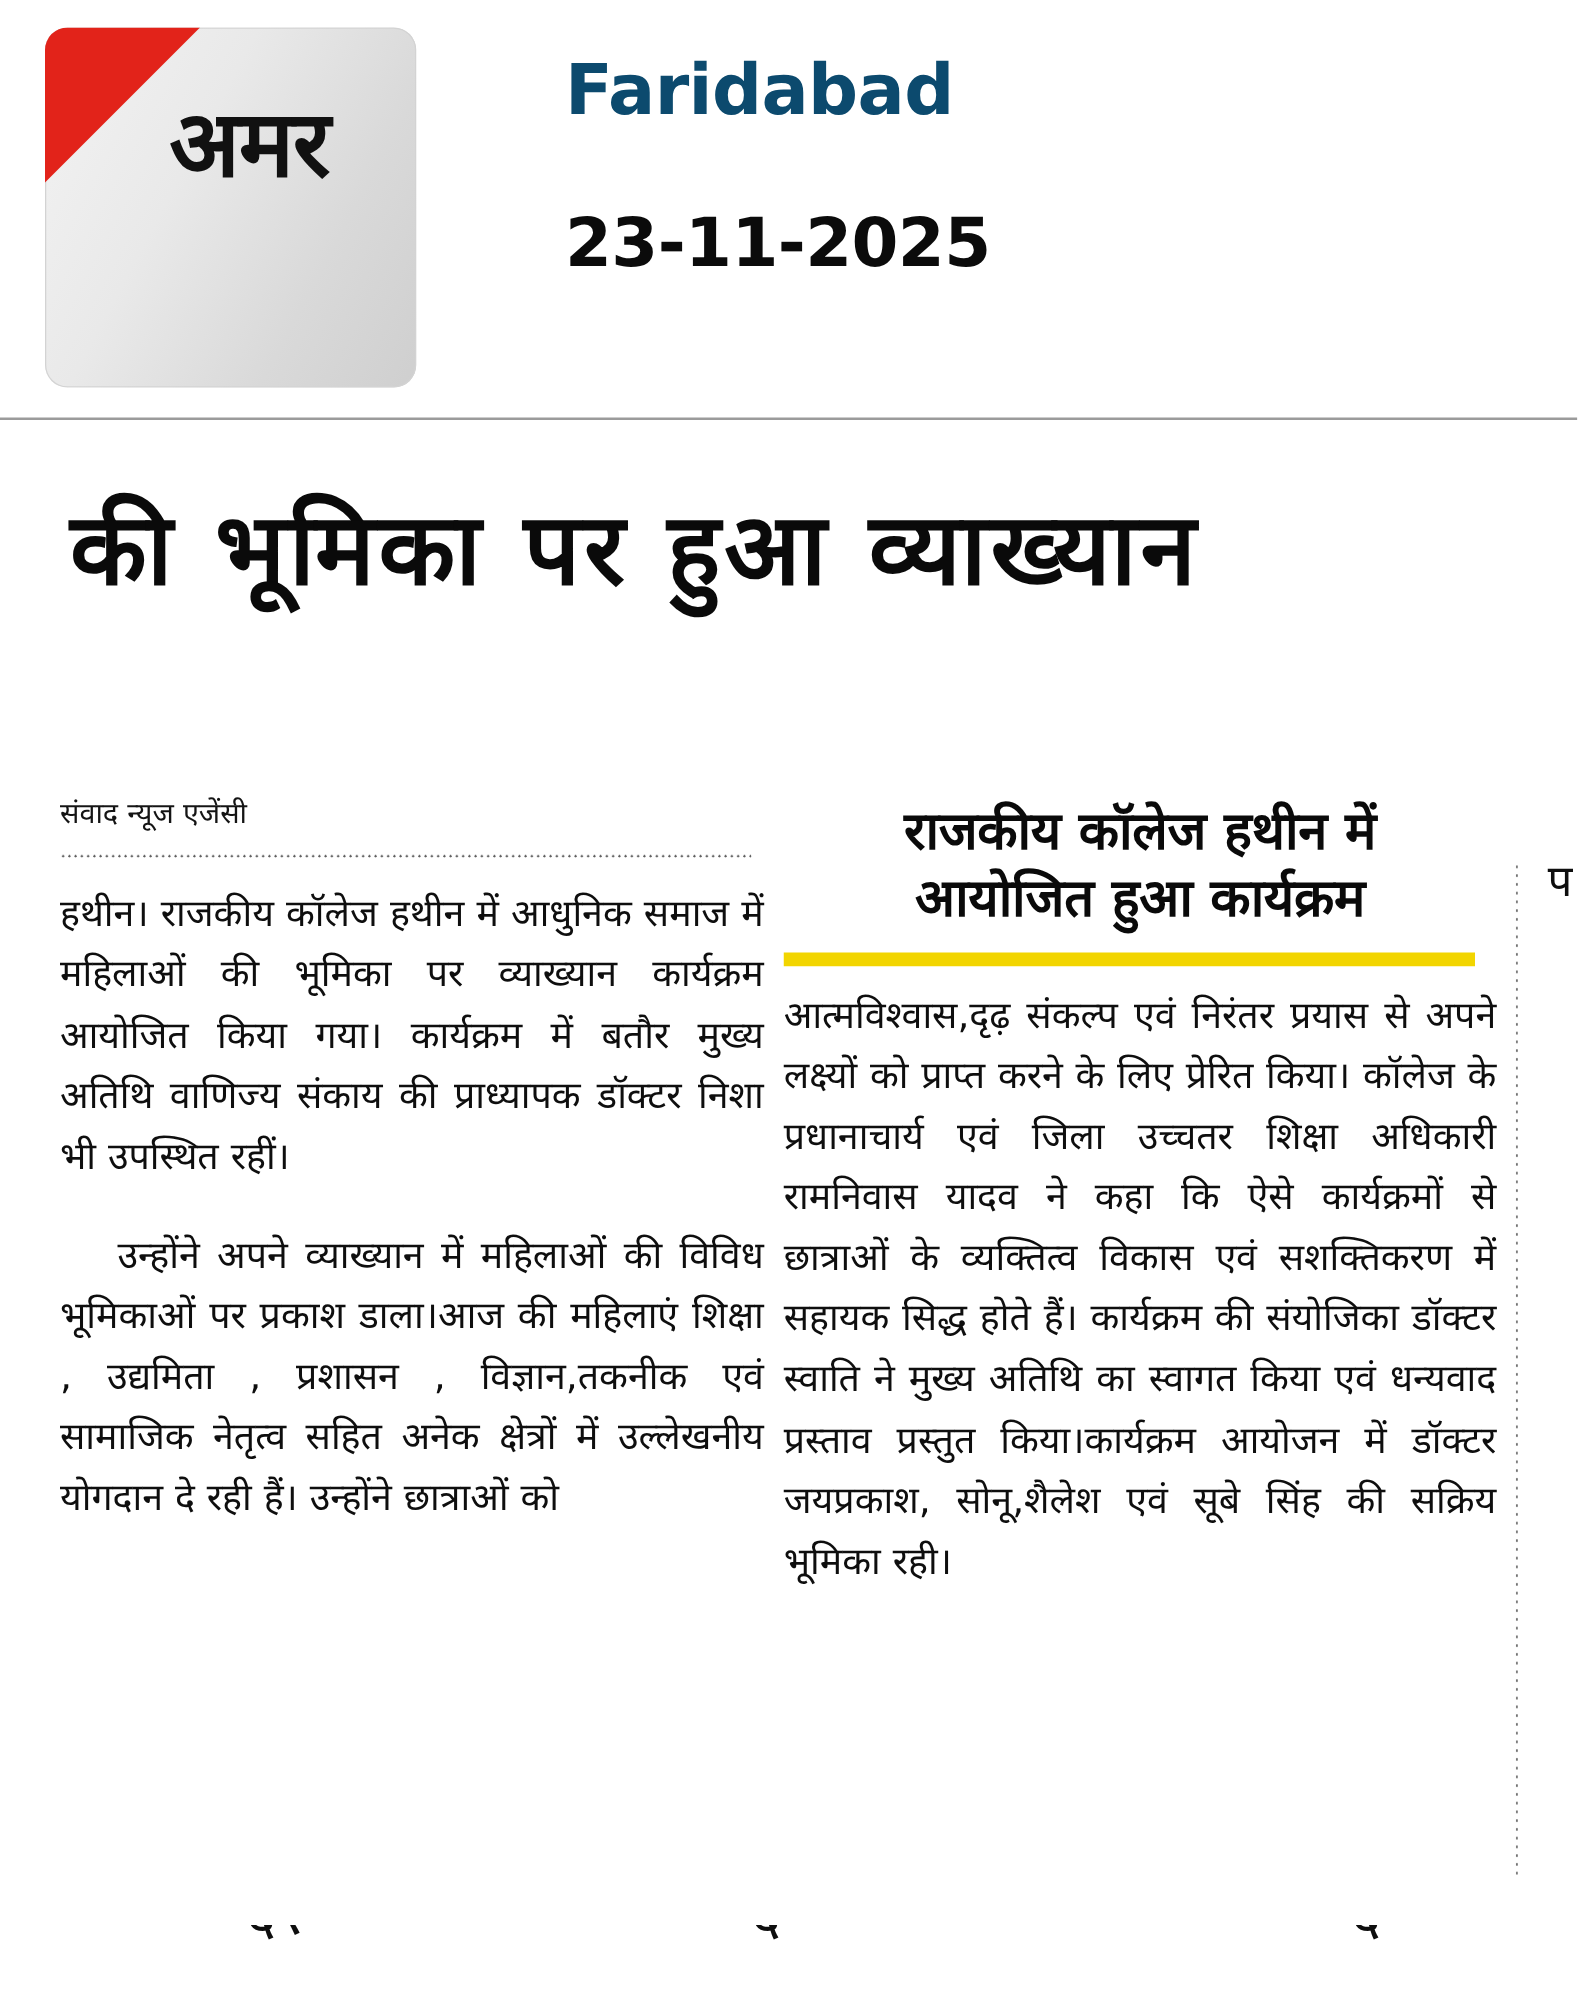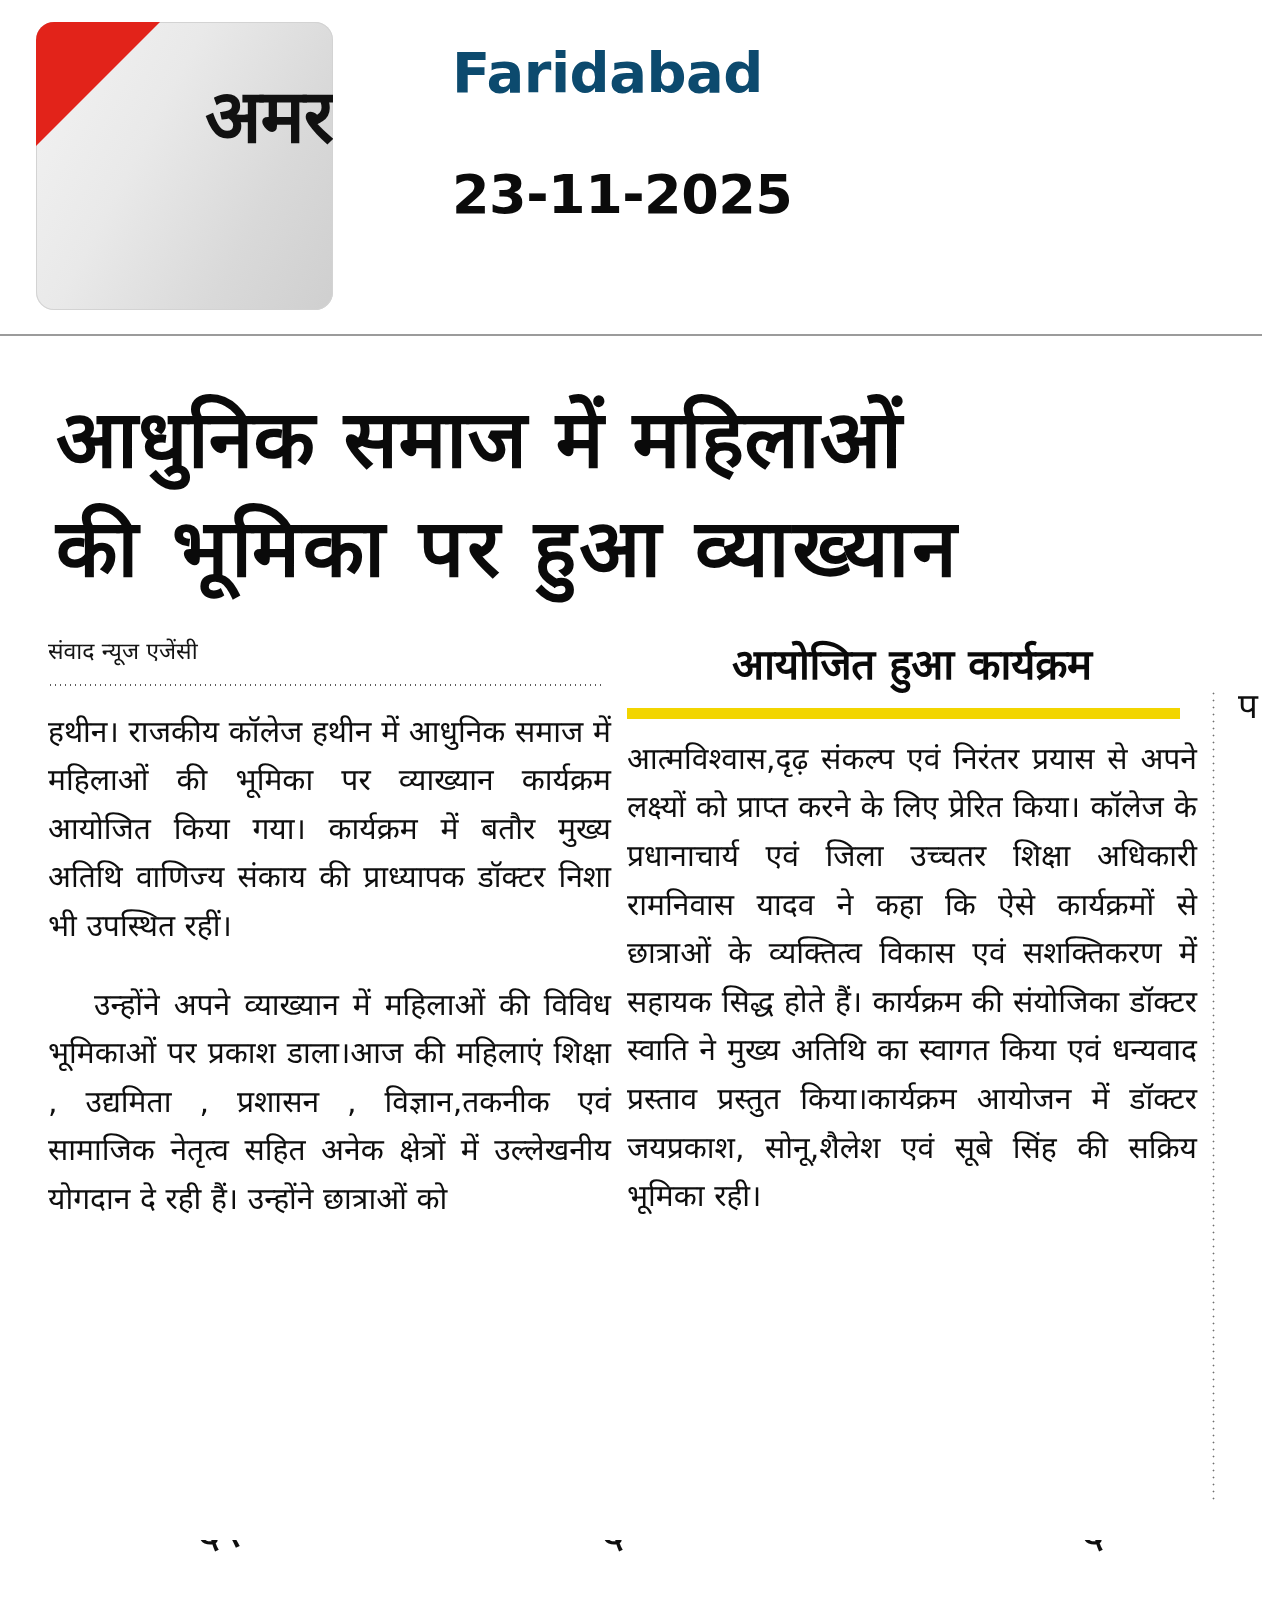--- a/index.html
+++ b/index.html
@@ -43,24 +43,25 @@
     left: 0; top: 0;
     width: 0; height: 0;
     border-top: 124px solid #e2231a;
     border-right: 124px solid transparent;
   }
   #logo-words {
     position: absolute;
     left: 0;
     top: 58px;
     width: 297px;
-    text-align: right;
+    text-align: center;
     font-family: "DejaVu Sans", sans-serif;
     color: #111111;
     filter: blur(0.45px);
+    padding-left: 15px;
   }
   .logo-line {
     display: block;
     font-weight: 700;
     font-size: 74px;
     line-height: 0.98;
     letter-spacing: -1px;
   }
   #logo-line-2 {
     margin-top: 12px;
@@ -253,33 +254,33 @@
       <div id="edition-name">Faridabad</div>
       <div id="edition-date">23-11-2025</div>
     </div>
 
     <div id="header-rule"></div>
   </div>
 
   <div id="clipping">
 
     <div id="headline">
-      <span class="hl-line">आधुनिक समाज में महिलाओं</span>
       <span class="hl-line hl-line-2">की भूमिका पर हुआ व्याख्यान</span>
     </div>
 
     <div id="col-1">
       <div id="byline">संवाद न्यूज एजेंसी</div>
       <div id="byline-rule"></div>
       <p class="body-text para-1">हथीन। राजकीय कॉलेज हथीन में आधुनिक समाज में महिलाओं की भूमिका पर व्याख्यान कार्यक्रम आयोजित किया गया। कार्यक्रम में बतौर मुख्य अतिथि वाणिज्य संकाय की प्राध्यापक डॉक्टर निशा भी उपस्थित रहीं।</p>
       <p class="body-text para-2">उन्होंने अपने व्याख्यान में महिलाओं की विविध भूमिकाओं पर प्रकाश डाला।आज की महिलाएं शिक्षा , उद्यमिता , प्रशासन , विज्ञान,तकनीक एवं सामाजिक नेतृत्व सहित अनेक क्षेत्रों में उल्लेखनीय योगदान दे रही हैं। उन्होंने छात्राओं को</p>
     </div>
 
     <div id="col-2">
       <div id="subhead">
+        <span class="sh-line">राजकीय कॉलेज हथीन में</span>
         <span class="sh-line">आयोजित हुआ कार्यक्रम</span>
       </div>
       <div id="yellow-bar"></div>
       <p class="body-text">आत्मविश्वास,दृढ़ संकल्प एवं निरंतर प्रयास से अपने लक्ष्यों को प्राप्त करने के लिए प्रेरित किया। कॉलेज के प्रधानाचार्य एवं जिला उच्चतर शिक्षा अधिकारी रामनिवास यादव ने कहा कि ऐसे कार्यक्रमों से छात्राओं के व्यक्तित्व विकास एवं सशक्तिकरण में सहायक सिद्ध होते हैं। कार्यक्रम की संयोजिका डॉक्टर स्वाति ने मुख्य अतिथि का स्वागत किया एवं धन्यवाद प्रस्ताव प्रस्तुत किया।कार्यक्रम आयोजन में डॉक्टर जयप्रकाश, सोनू,शैलेश एवं सूबे सिंह की सक्रिय भूमिका रही।</p>
     </div>
 
     <div id="col-divider"></div>
 
     <div id="col-3">
       <div class="body-text">प

